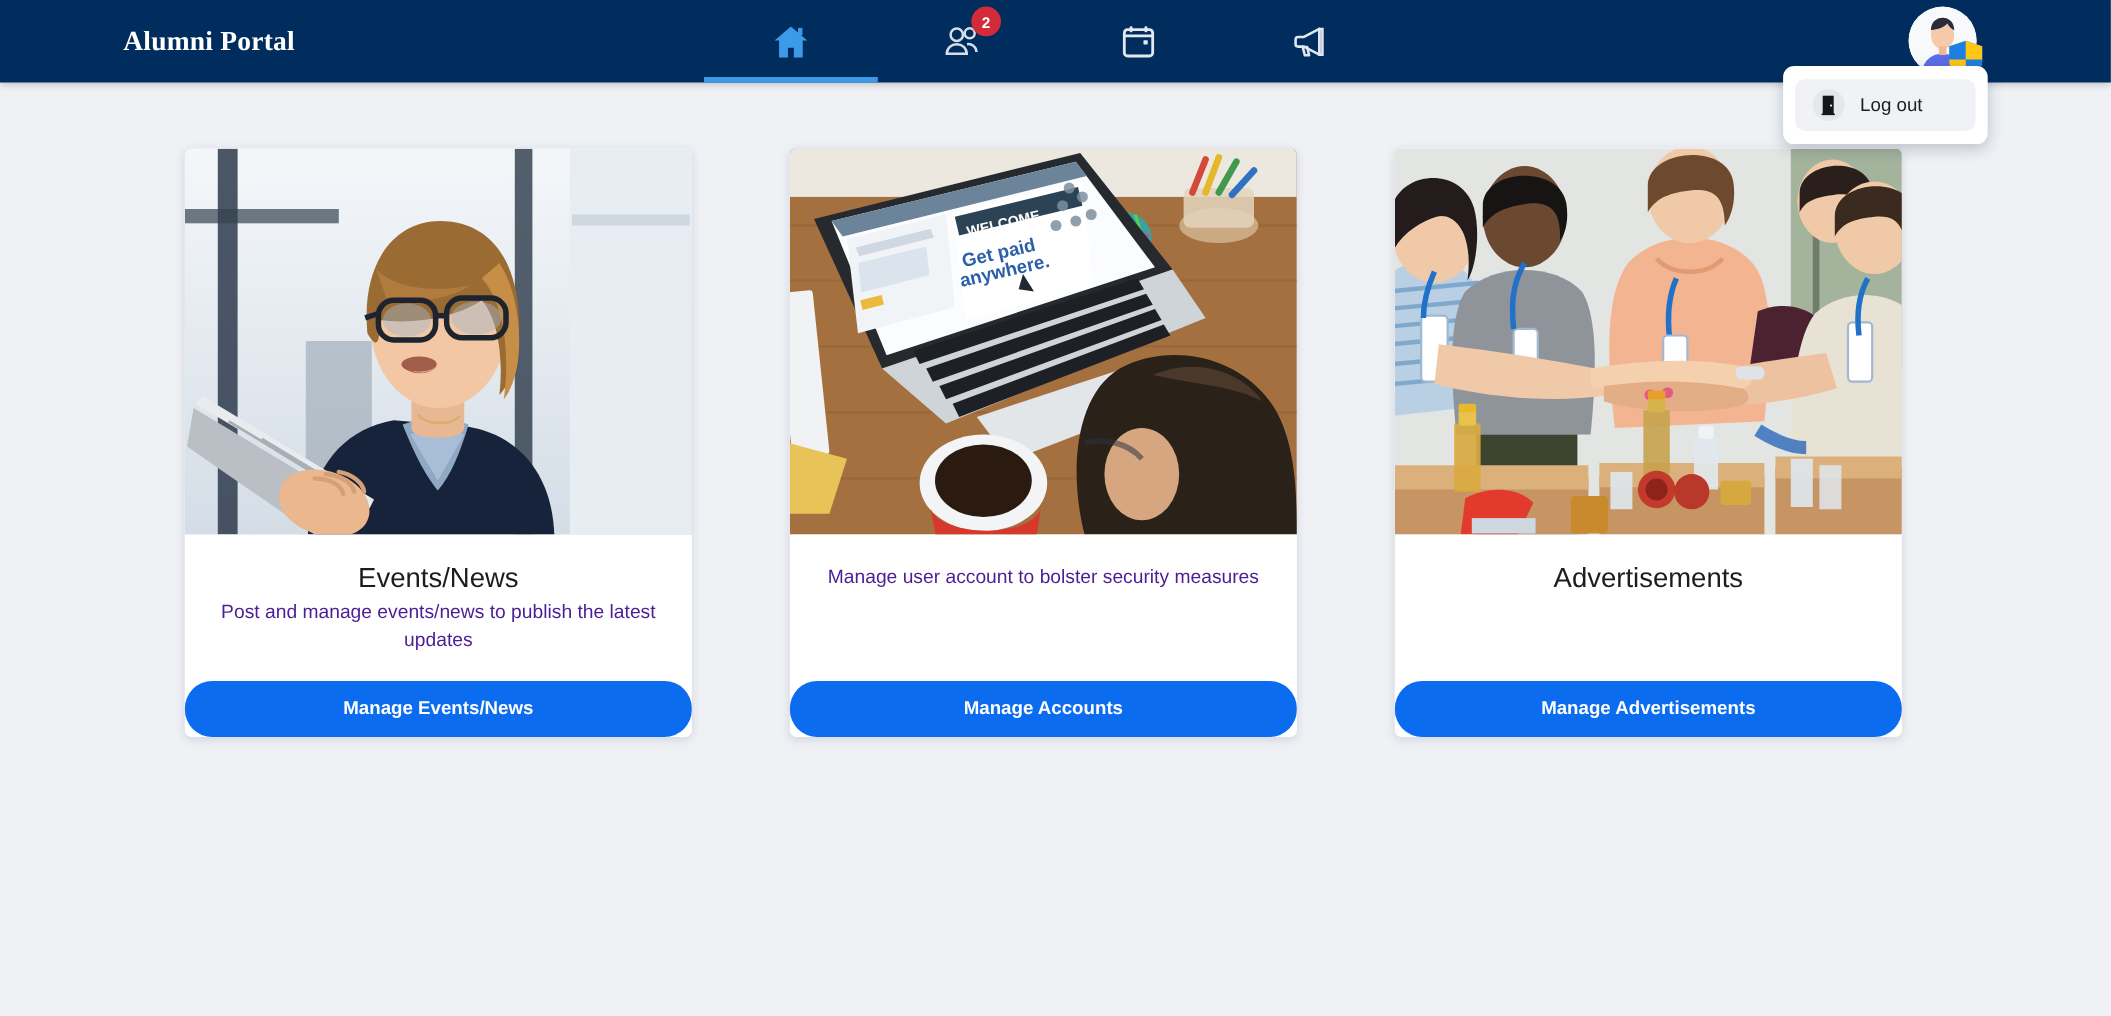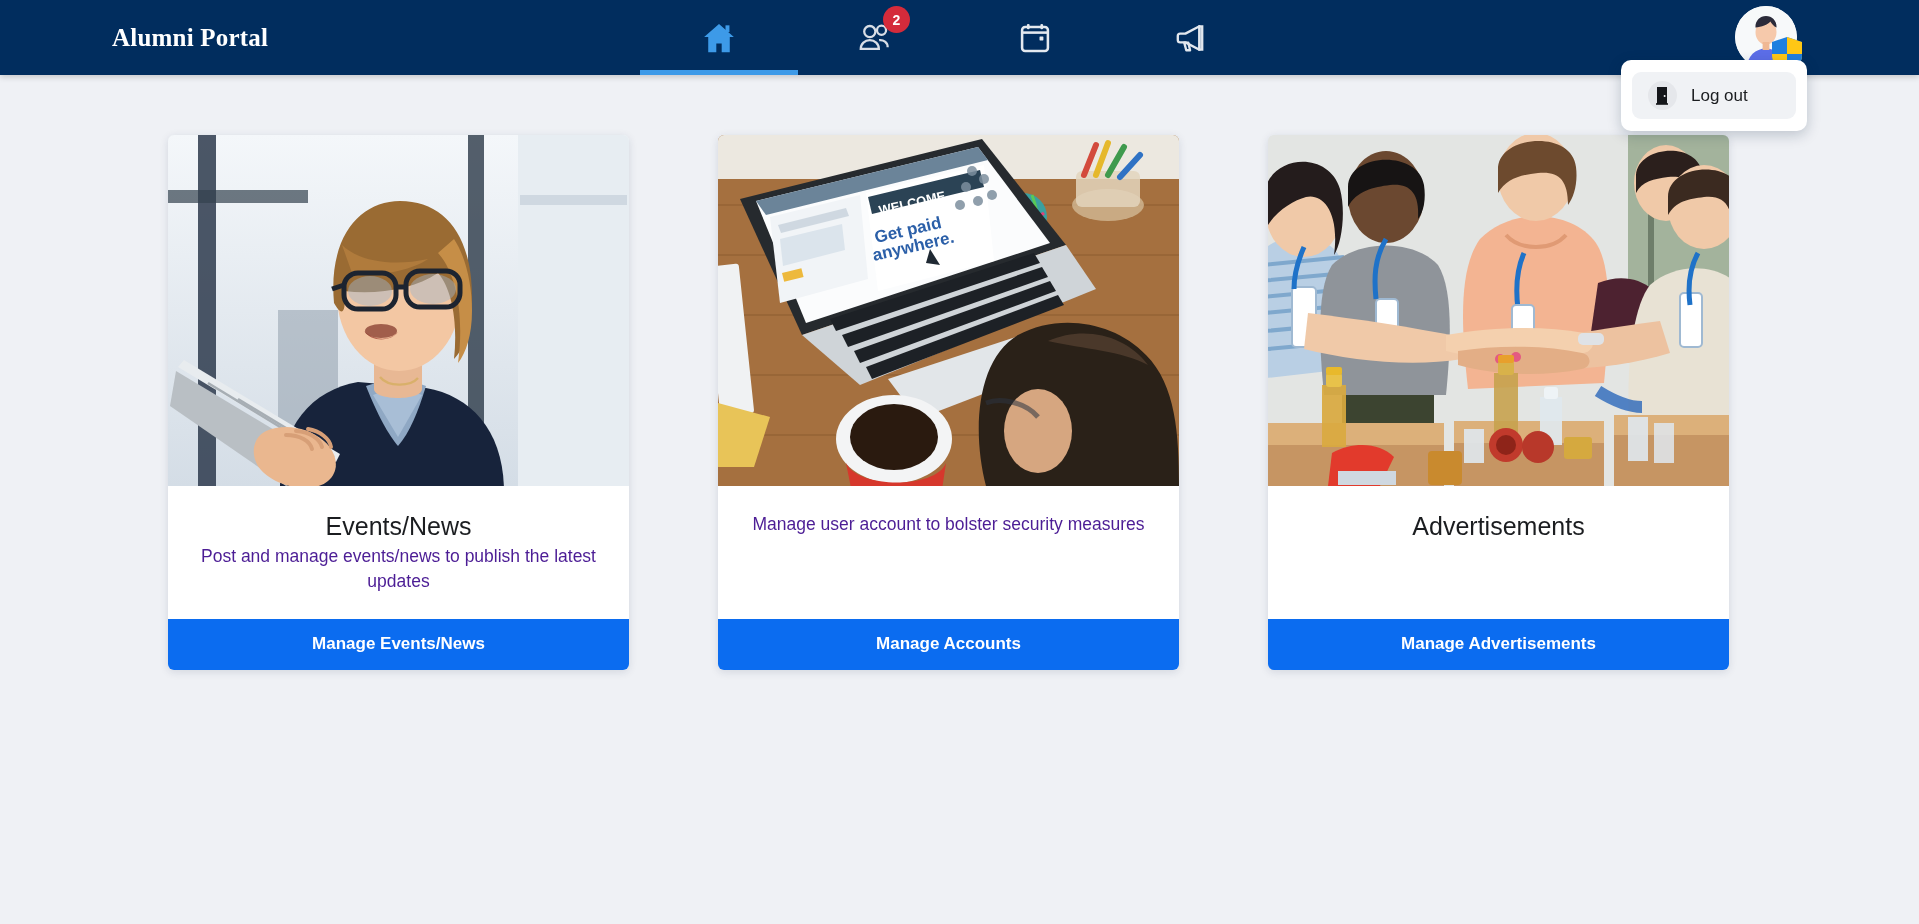--- a/index.html
+++ b/index.html
@@ -179,20 +179,21 @@
   }
   .card-btn {
     background: #0b6cf0;
     color: #ffffff;
     font-size: 17px;
     font-weight: bold;
     text-align: center;
     padding: 15px 0 16px;
     cursor: pointer;
     user-select: none;
+    border-radius: 25px;
   }
 
   svg { display: block; }
 </style>
 </head>
 <body>
 
 <div class="topbar">
 
   <div class="brand">Alumni Portal</div>

